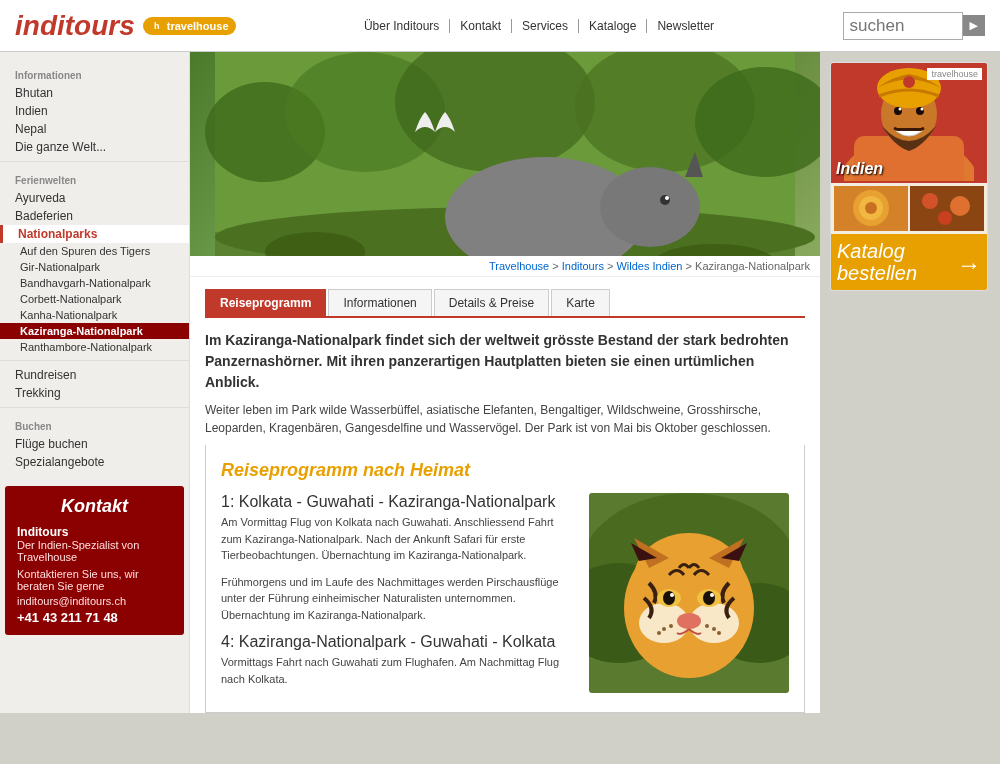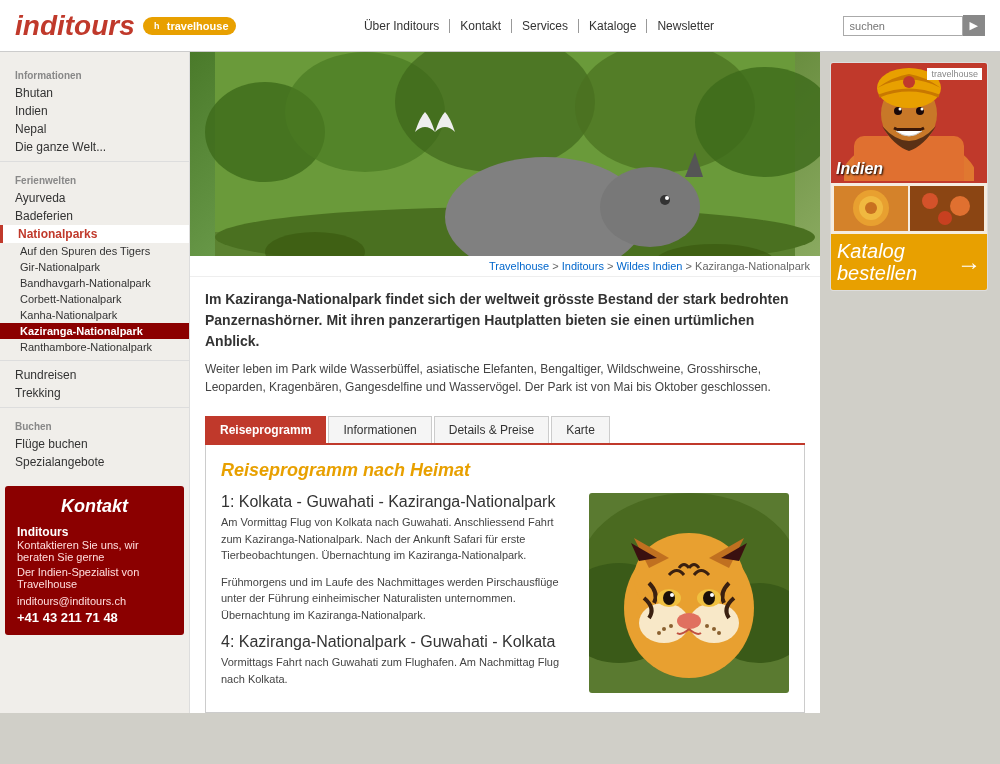--- a/index.html
+++ b/index.html
@@ -8,21 +8,21 @@
     
     #header { background: #fff; border-bottom: 1px solid #ccc; padding: 8px 15px; display: flex; align-items: center; justify-content: space-between; height: 52px; }
     #logo-area { display: flex; align-items: center; gap: 8px; }
     #logo-inditours { font-size: 28px; font-weight: bold; color: #c0392b; font-style: italic; }
     #logo-travelhouse { display: flex; align-items: center; gap: 3px; background: #e8a000; border-radius: 10px; padding: 2px 7px; }
     #logo-travelhouse span { color: #fff; font-size: 11px; font-weight: bold; }
     #nav-main { display: flex; align-items: center; gap: 0; font-size: 12px; }
     .nav-link { color: #333; text-decoration: none; padding: 0 10px; border-right: 1px solid #999; cursor: pointer; }
     .nav-link:last-child { border-right: none; }
     #search-area { display: flex; align-items: center; }
-    #search-input { border: 1px solid #aaa; padding: 3px 6px; font-size: 11px; width: 120px; color: #999; }
+    #search-input { border: 1px solid #aaa; padding: 3px 6px; font-size: 17px; width: 120px; color: #999; }
     #search-btn { background: #888; border: none; color: #fff; padding: 4px 7px; cursor: pointer; font-size: 11px; }
 
     
     #layout { display: flex; gap: 0; }
 
     
     #sidebar { width: 190px; min-width: 190px; background: #f0eeea; padding: 10px 0; border-right: 1px solid #ddd; }
     .sidebar-section-title { color: #888; font-size: 10px; font-weight: bold; padding: 8px 15px 3px; text-transform: none; }
     .sidebar-link { display: block; color: #333; text-decoration: none; padding: 2px 15px 2px 15px; font-size: 12px; cursor: pointer; }
     .sidebar-link.active-section { color: #c0392b; font-weight: bold; background: #fff; border-left: 3px solid #c0392b; }
@@ -180,22 +180,22 @@
 
     <div class="sidebar-divider"></div>
 
     <div class="sidebar-section-title">Buchen</div>
     <a class="sidebar-link">Flüge buchen</a>
     <a class="sidebar-link">Spezialangebote</a>
 
     <div id="contact-box" style="margin-top:15px;">
       <div id="contact-box-title">Kontakt</div>
       <div id="contact-company">Inditours</div>
+      <div id="contact-desc">Der Indien-Spezialist von Travelhouse</div>
       <div id="contact-invite">Kontaktieren Sie uns, wir beraten Sie gerne</div>
-      <div id="contact-desc">Der Indien-Spezialist von Travelhouse</div>
       <div id="contact-email">inditours@inditours.ch</div>
       <div id="contact-phone">+41 43 211 71 48</div>
     </div>
   </div>
 
   <div id="main">
 
     <div class="hero-bg">
       <svg width="100%" height="260" viewBox="0 0 580 260" xmlns="http://www.w3.org/2000/svg">
 
@@ -235,31 +235,31 @@
       </svg>
     </div>
 
     <div id="breadcrumb">
       <a>Travelhouse</a> &gt;
       <a>Inditours</a> &gt;
       <a>Wildes Indien</a> &gt;
       <span>Kaziranga-Nationalpark</span>
     </div>
 
-    <div id="intro">
-      <div id="intro-lead">Im Kaziranga-Nationalpark findet sich der weltweit grösste Bestand der stark bedrohten
-Panzernashörner. Mit ihren panzerartigen Hautplatten bieten sie einen urtümlichen Anblick.</div>
-      <div id="intro-body">Weiter leben im Park wilde Wasserbüffel, asiatische Elefanten, Bengaltiger, Wildschweine, Grosshirsche, Leoparden, Kragenbären, Gangesdelfine und Wasservögel. Der Park ist von Mai bis Oktober geschlossen.</div>
-    </div>
-
     <div id="tabs">
       <div class="tab active">Reiseprogramm</div>
       <div class="tab">Informationen</div>
       <div class="tab">Details &amp; Preise</div>
       <div class="tab">Karte</div>
+    </div>
+
+    <div id="intro">
+      <div id="intro-lead">Im Kaziranga-Nationalpark findet sich der weltweit grösste Bestand der stark bedrohten
+Panzernashörner. Mit ihren panzerartigen Hautplatten bieten sie einen urtümlichen Anblick.</div>
+      <div id="intro-body">Weiter leben im Park wilde Wasserbüffel, asiatische Elefanten, Bengaltiger, Wildschweine, Grosshirsche, Leoparden, Kragenbären, Gangesdelfine und Wasservögel. Der Park ist von Mai bis Oktober geschlossen.</div>
     </div>
 
     <div id="tab-content">
       <div id="tab-content-title">Reiseprogramm nach Heimat</div>
       <div id="program-layout">
         <div id="program-text">
           <div class="day-title">1: Kolkata - Guwahati - Kaziranga-Nationalpark</div>
           <div class="day-text">Am Vormittag Flug von Kolkata nach Guwahati. Anschliessend Fahrt zum Kaziranga-Nationalpark. Nach der Ankunft Safari für erste Tierbeobachtungen. Übernachtung im Kaziranga-Nationalpark.</div>
           <div class="day-text">Frühmorgens und im Laufe des Nachmittages werden Pirschausflüge unter der Führung einheimischer Naturalisten unternommen. Übernachtung im Kaziranga-Nationalpark.</div>
           <div class="day-title">4: Kaziranga-Nationalpark - Guwahati - Kolkata</div>

